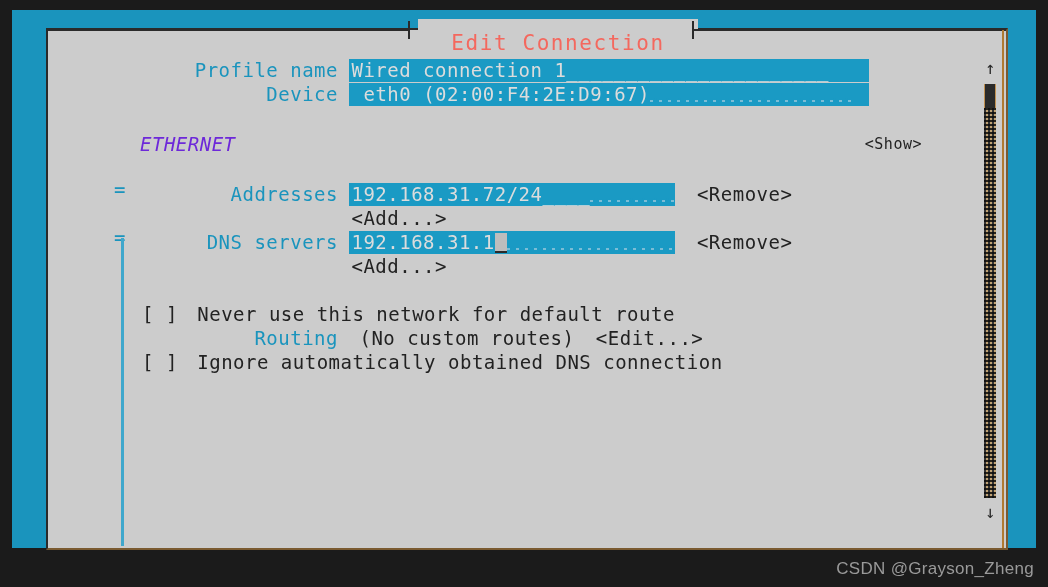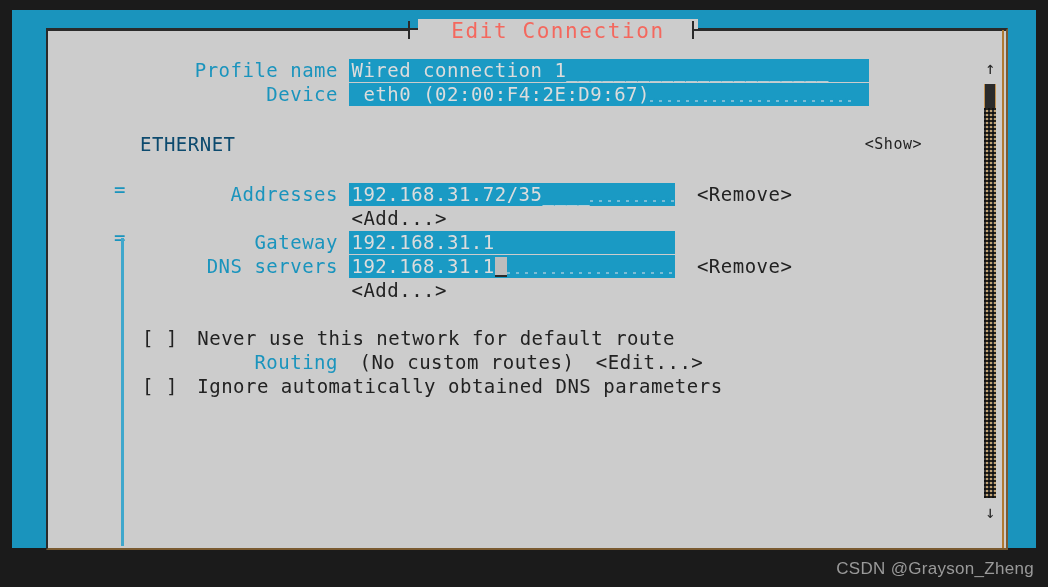--- a/index.html
+++ b/index.html
@@ -61,21 +61,21 @@
   .title-tick.tr { right: 312px; }
   #dialog-title {
     position: absolute;
     left: 370px; top: -9px;
     width: 280px;
     text-align: center;
     color: #f4685e;
     font-size: 21px;
     letter-spacing: 1.6px;
     background: #cccccc;
-    padding: 0 6px;
+    padding: 12px 6px;
     white-space: nowrap;
   }
 
   
   #body {
     position: absolute;
     left: 0; top: 22px;
     width: 930px;
     height: 496px;
     padding: 6px 0 0 0;
@@ -92,21 +92,21 @@
 
   .lbl {
     display: inline-block;
     text-align: right;
     color: #1a94bd;
     letter-spacing: 0.5px;
   }
   .lbl.w290 { width: 290px; }
 
   .dark { color: #222222; letter-spacing: 0.5px; }
-  .cyan { color: #0c4a6e; letter-spacing: 0.5px; }
+  .cyan { color: #6d28d9; letter-spacing: 0.5px; font-style: italic; }
 
   
   .field {
     display: inline-block;
     position: relative;
     background: #1a9ac4;
     color: #dcdcdc;
     height: 23px;
     line-height: 23px;
     vertical-align: top;
@@ -260,33 +260,29 @@
       <div class="row" style="height:28px;line-height:28px;">
         <span class="cyan" style="margin-left:92px;">ETHERNET</span>
         <span class="right-action" style="top:0;">&lt;Show&gt;</span>
       </div>
 
       <div class="spacer"></div>
 
 
       <div class="row">
         <span class="lbl w290">Addresses</span>
-        <span class="field" style="width:326px;"><span>192.168.31.72/35</span><span class="fill-solid">____</span><span class="fill-dot">..........</span></span>
+        <span class="field" style="width:326px;"><span>192.168.31.72/24</span><span class="fill-solid">____</span><span class="fill-dot">..........</span></span>
         <span class="dark" style="margin-left:10px;">&lt;Remove&gt;</span>
       </div>
 
       <div class="row">
         <span class="lbl w290"></span>
         <span class="dark" style="margin-left:2px;">&lt;Add...&gt;</span>
       </div>
 
-      <div class="row">
-        <span class="lbl w290">Gateway</span>
-        <span class="field" style="width:326px;"><span>192.168.31.1</span></span>
-      </div>
 
       <div class="row">
         <span class="lbl w290">DNS servers</span>
         <span class="field" style="width:326px;"><span>192.168.31.1</span><span class="cursor-block"></span><span class="fill-dot">..................</span></span>
         <span class="dark" style="margin-left:10px;">&lt;Remove&gt;</span>
       </div>
 
       <div class="row">
         <span class="lbl w290"></span>
         <span class="dark" style="margin-left:2px;">&lt;Add...&gt;</span>
@@ -300,21 +296,21 @@
         <span class="dark" style="margin-left:8px;">Never use this network for default route</span>
       </div>
 
       <div class="row">
         <span class="lbl w290">Routing</span>
         <span class="dark" style="margin-left:10px;">(No custom routes)</span>
         <span class="dark" style="margin-left:10px;">&lt;Edit...&gt;</span>
       </div>
       <div class="row">
         <span class="dark" style="margin-left:94px;">[ ]</span>
-        <span class="dark" style="margin-left:8px;">Ignore automatically obtained DNS parameters</span>
+        <span class="dark" style="margin-left:8px;">Ignore automatically obtained DNS connection</span>
       </div>
 
     </div>
 
     <div id="scrollbar">
       <div id="sb-up">↑</div>
       <div id="sb-track"></div>
       <div id="sb-thumb"></div>
       <div id="sb-down">↓</div>
     </div>

